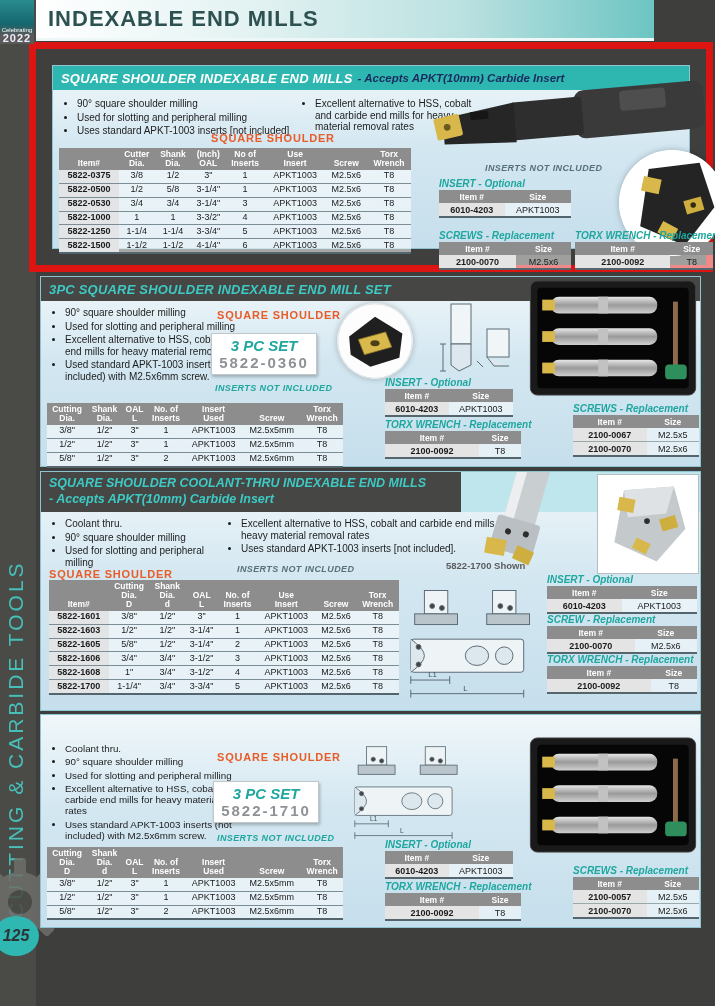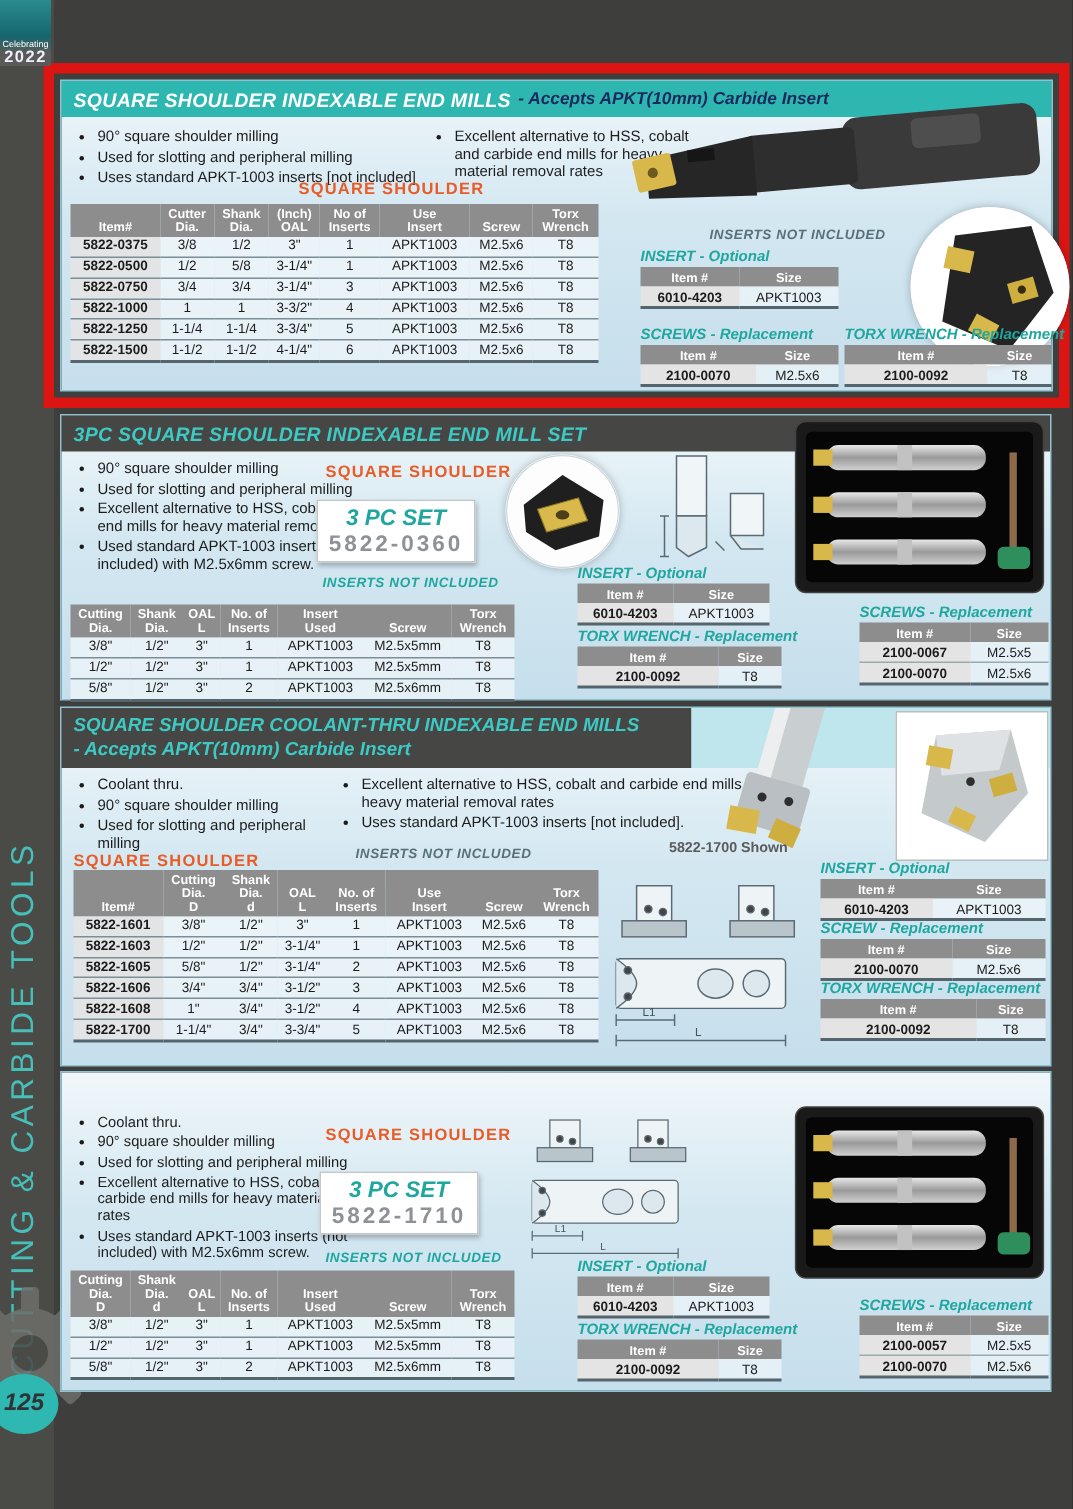--- a/index.html
+++ b/index.html
@@ -24,21 +24,21 @@
   .logo{position:absolute;left:0;top:0;width:34px;height:44px;z-index:4;
     background:linear-gradient(180deg,#2a8c8f 0%,#15666e 55%,#5a5a58 80%);
     display:flex;flex-direction:column;justify-content:flex-end;align-items:center;}
   .logo .l1{color:#fff;font-size:6px;}
   .logo .l2{color:#eef;font-size:11px;font-weight:bold;letter-spacing:1px;line-height:1;}
 
   
   .panel{position:absolute;box-sizing:border-box;border:1px solid #8fc3d2;
     background:linear-gradient(180deg,#f0f7fa 0%,#d3e7f1 45%,#c6dfec 100%);}
   #sec1-frame{position:absolute;left:29px;top:42px;width:684px;height:230px;
-    box-sizing:border-box;border:7px solid #dd1512;background:#3f3f3d;padding:4px;z-index:2;}
+    box-sizing:border-box;border:7px solid #dd1512;background:#3f3f3d;padding:16px;z-index:2;}
   #sec1{position:relative;width:100%;height:100%;box-sizing:border-box;border:1px solid #8fc3d2;
     background:linear-gradient(180deg,#f0f7fa 0%,#d3e7f1 45%,#c6dfec 100%);}
   #sec2{left:40px;top:276px;width:661px;height:191px;}
   #sec3{left:40px;top:471px;width:661px;height:240px;}
   #sec4{left:40px;top:714px;width:661px;height:214px;}
 
   .sec-header{height:24px;display:flex;align-items:center;padding:0 8px;white-space:nowrap;}
   .sec-header.tealbg{background:#2eb6b0;}
   .sec-header.darkbg{background:#464644;}
   .sec-header .t-main{font-weight:bold;font-style:italic;font-size:13px;letter-spacing:.2px;}
@@ -108,20 +108,23 @@
           <rect x="40" y="72" width="12" height="18" rx="3" transform="rotate(45 46 46)"></rect>
           <rect x="2" y="40" width="18" height="12" rx="3" transform="rotate(45 46 46)"></rect>
           <rect x="72" y="40" width="18" height="12" rx="3" transform="rotate(45 46 46)"></rect>
         </g>
         <circle cx="46" cy="46" r="12" fill="#4a4a47"></circle>
       </g>
     </svg>
     <div class="page-badge">125</div>
   </aside>
 
+  <header class="top-header">
+    <h1 class="page-title">INDEXABLE END MILLS</h1>
+  </header>
   <div class="logo">
     <span class="l1">Celebrating</span>
     <span class="l2">2022</span>
   </div>
 
   <div id="sec1-frame">
     <section id="sec1">
       <div class="sec-header tealbg">
         <span class="t-main">SQUARE SHOULDER INDEXABLE END MILLS</span>
         <span class="t-sub">- Accepts APKT(10mm) Carbide Insert</span>
@@ -196,21 +199,21 @@
                 <td>5822-0500</td>
                 <td>1/2</td>
                 <td>5/8</td>
                 <td>3-1/4"</td>
                 <td>1</td>
                 <td>APKT1003</td>
                 <td>M2.5x6</td>
                 <td>T8</td>
               </tr>
               <tr>
-                <td>5822-0750</td>
+                <td>5822-0530</td>
                 <td>3/4</td>
                 <td>3/4</td>
                 <td>3-1/4"</td>
                 <td>3</td>
                 <td>APKT1003</td>
                 <td>M2.5x6</td>
                 <td>T8</td>
               </tr>
               <tr>
                 <td>5822-1000</td>

